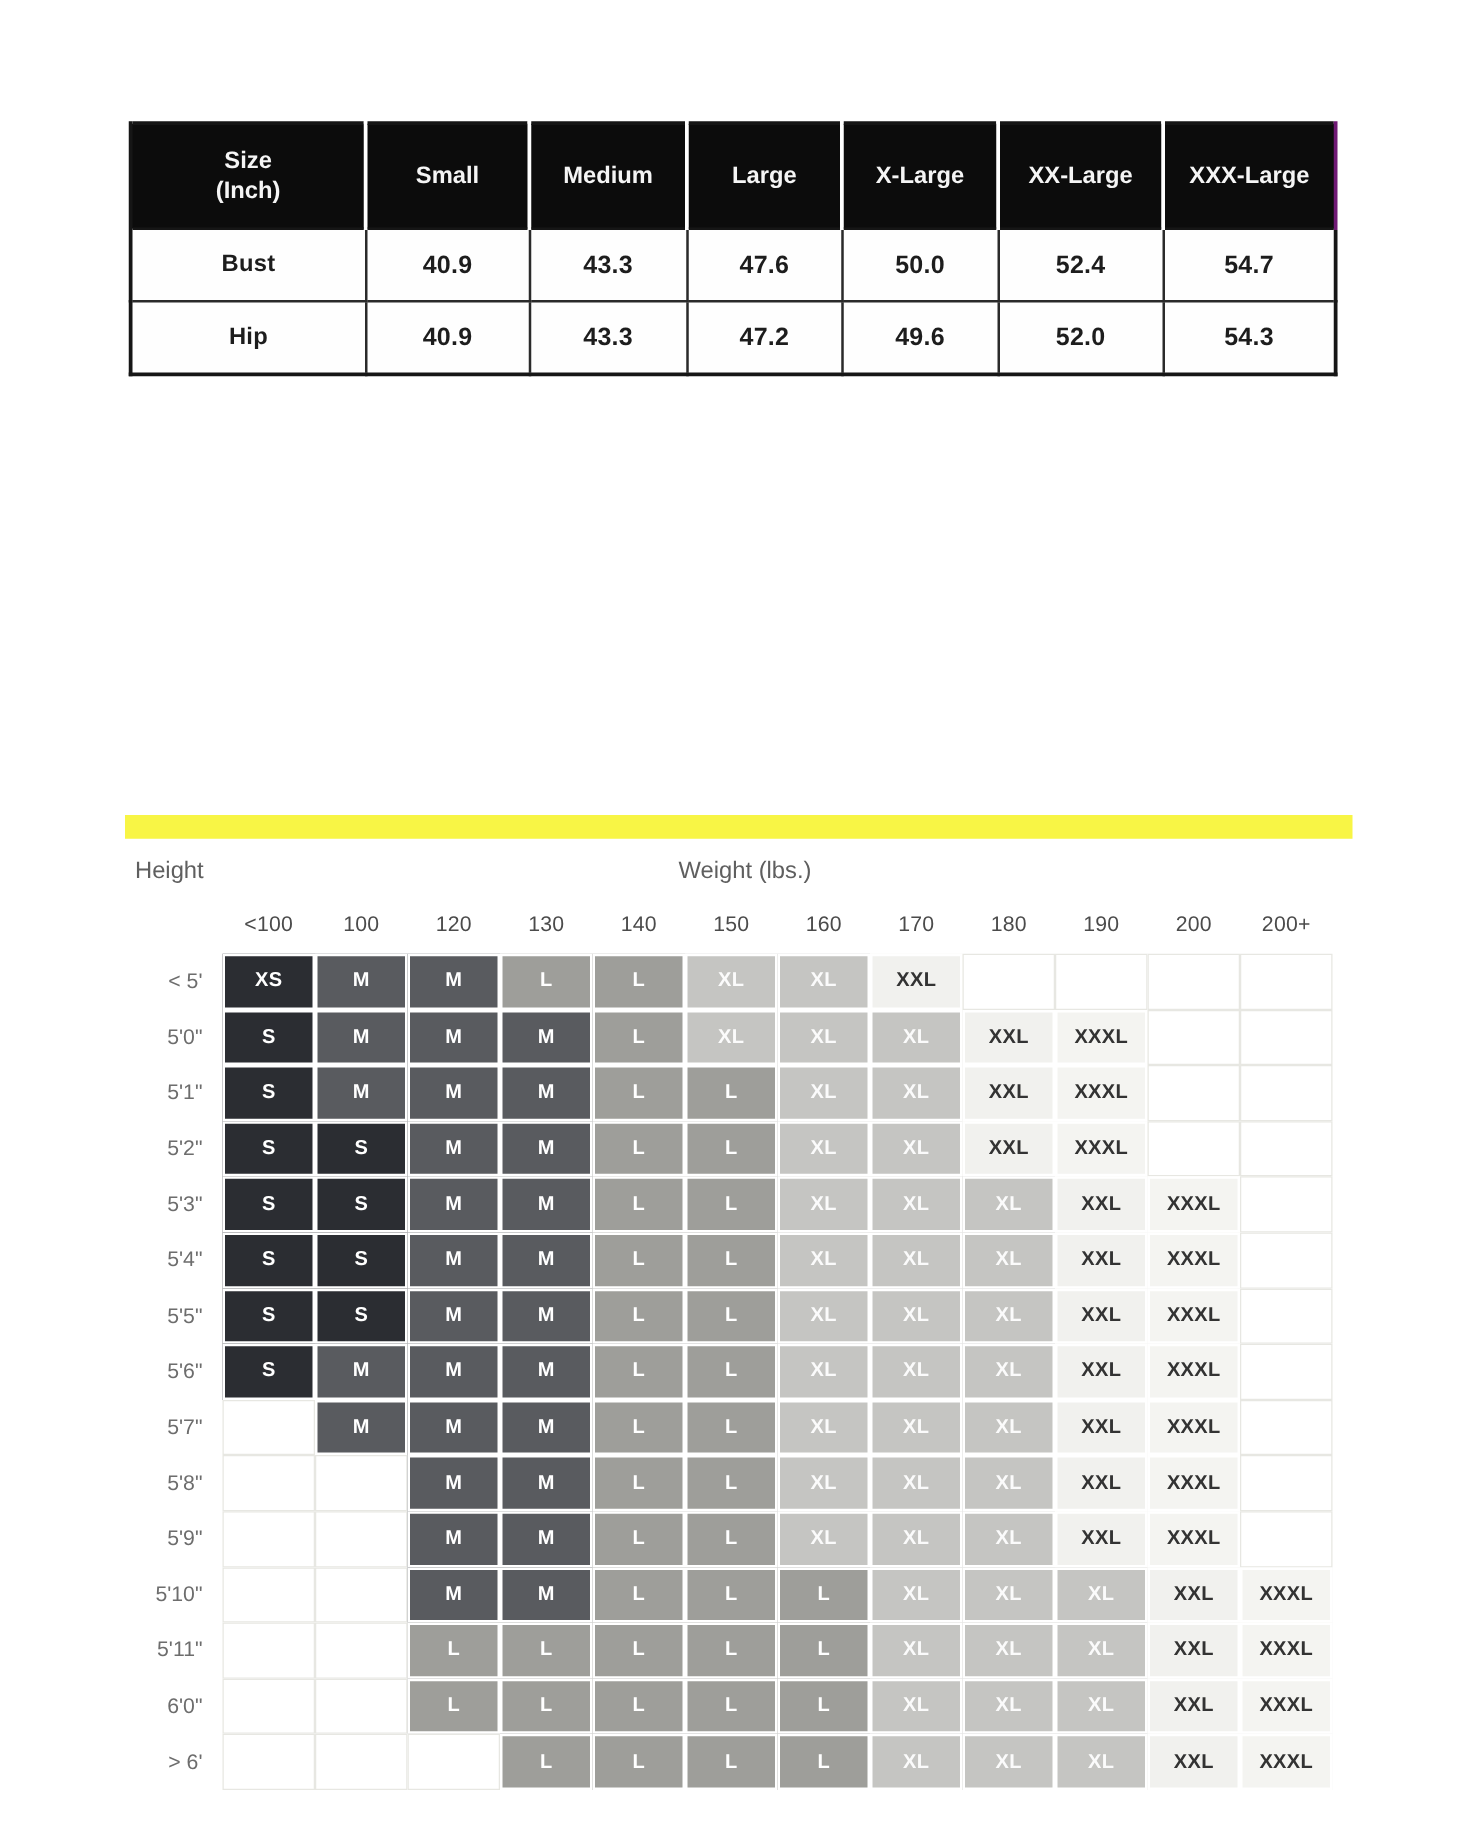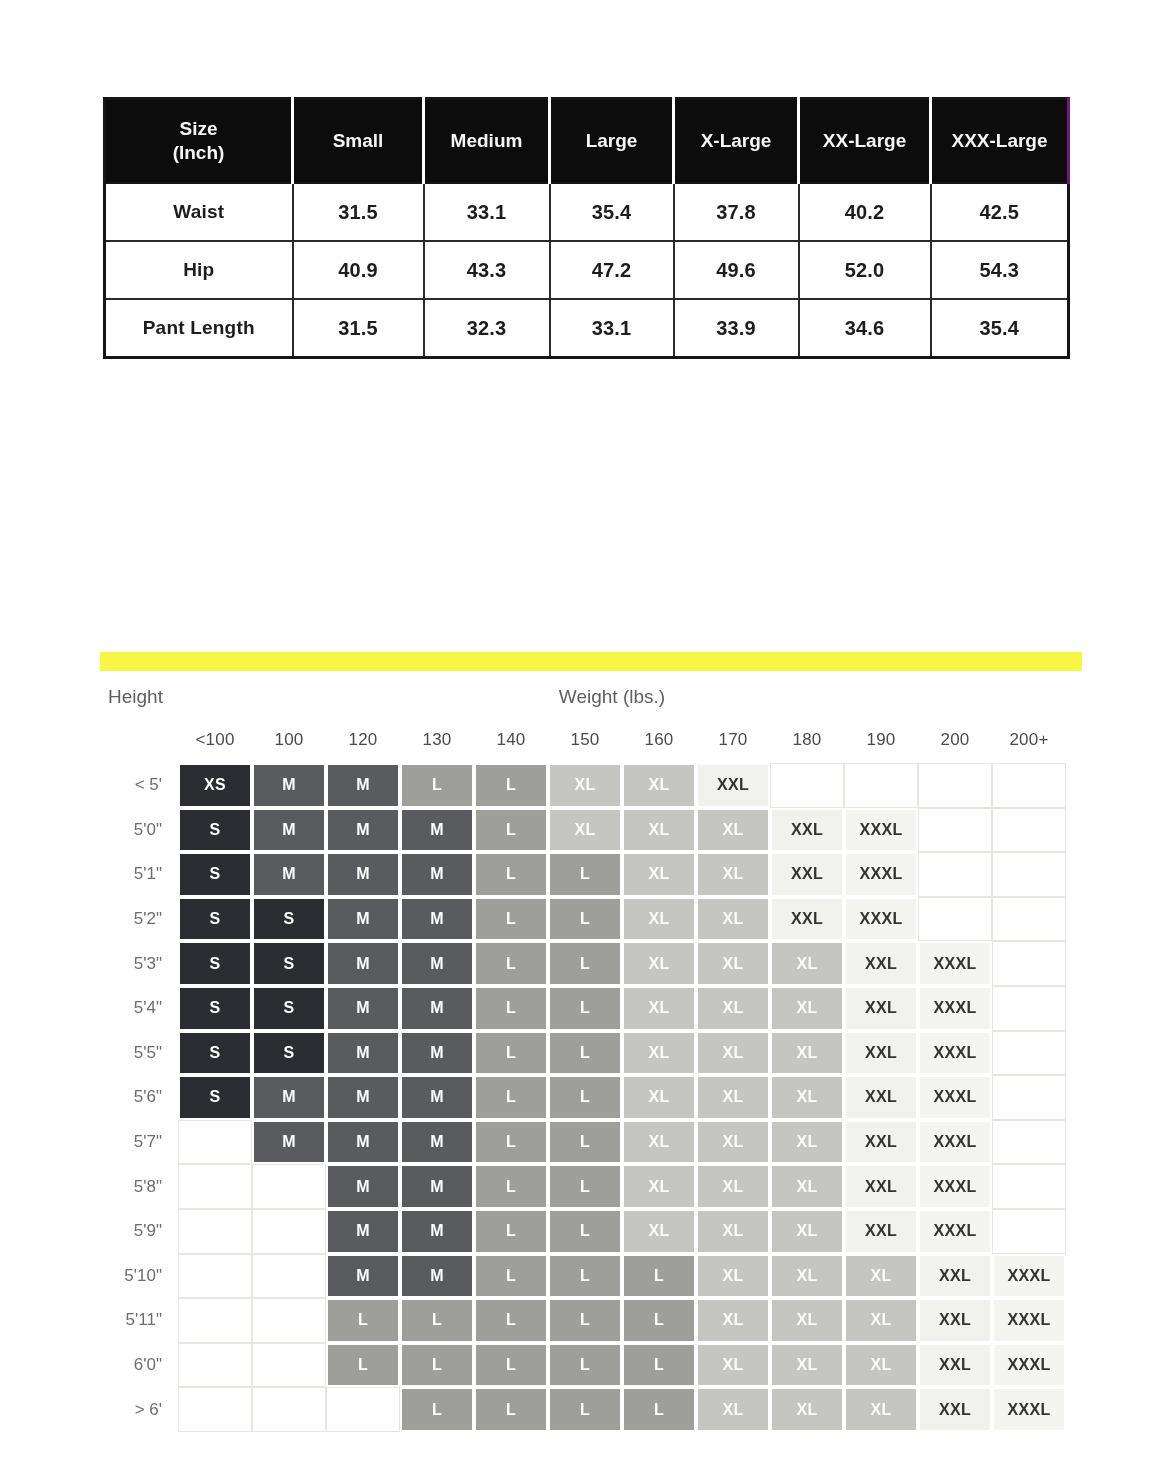--- a/index.html
+++ b/index.html
@@ -84,21 +84,21 @@
     top: 686px;
     width: 966px;
   }
   .axis-label {
     position: absolute;
     top: 0;
     font-size: 19px;
     color: #5f5f5f;
   }
   .axis-label.height { left: 8px; }
-  .axis-label.weight { left: 412px; width: 200px; text-align: center; }
+  .axis-label.weight { left: 396px; width: 200px; text-align: center; }
 
   .weight-header, .fit-grid {
     display: grid;
     grid-template-columns: 78px repeat(12, 74px);
   }
   .weight-header {
     position: absolute;
     top: 44px;
     left: 0;
   }
@@ -164,45 +164,36 @@
           <th>Small</th>
           <th>Medium</th>
           <th>Large</th>
           <th>X-Large</th>
           <th>XX-Large</th>
           <th>XXX-Large</th>
         </tr>
       </thead>
     <tbody>
         <tr>
-          <td class="rowlabel">Waist</td>
-          <td>31.5</td>
-          <td>33.1</td>
-          <td>35.4</td>
-          <td>37.8</td>
-          <td>40.2</td>
-          <td>42.5</td>
+          <td class="rowlabel">Bust</td>
+          <td>40.9</td>
+          <td>43.3</td>
+          <td>47.6</td>
+          <td>50.0</td>
+          <td>52.4</td>
+          <td>54.7</td>
         </tr>
         <tr>
           <td class="rowlabel">Hip</td>
           <td>40.9</td>
           <td>43.3</td>
           <td>47.2</td>
           <td>49.6</td>
           <td>52.0</td>
           <td>54.3</td>
-        </tr>
-        <tr>
-          <td class="rowlabel">Pant Length</td>
-          <td>31.5</td>
-          <td>32.3</td>
-          <td>33.1</td>
-          <td>33.9</td>
-          <td>34.6</td>
-          <td>35.4</td>
         </tr>
       </tbody>
   </table>
 
   <div class="highlight-bar" style="background: rgb(248, 245, 69);"></div>
 
   <div class="fit-chart">
     <div class="axis-label height">Height</div>
     <div class="axis-label weight">Weight (lbs.)</div>
     <div class="weight-header">

